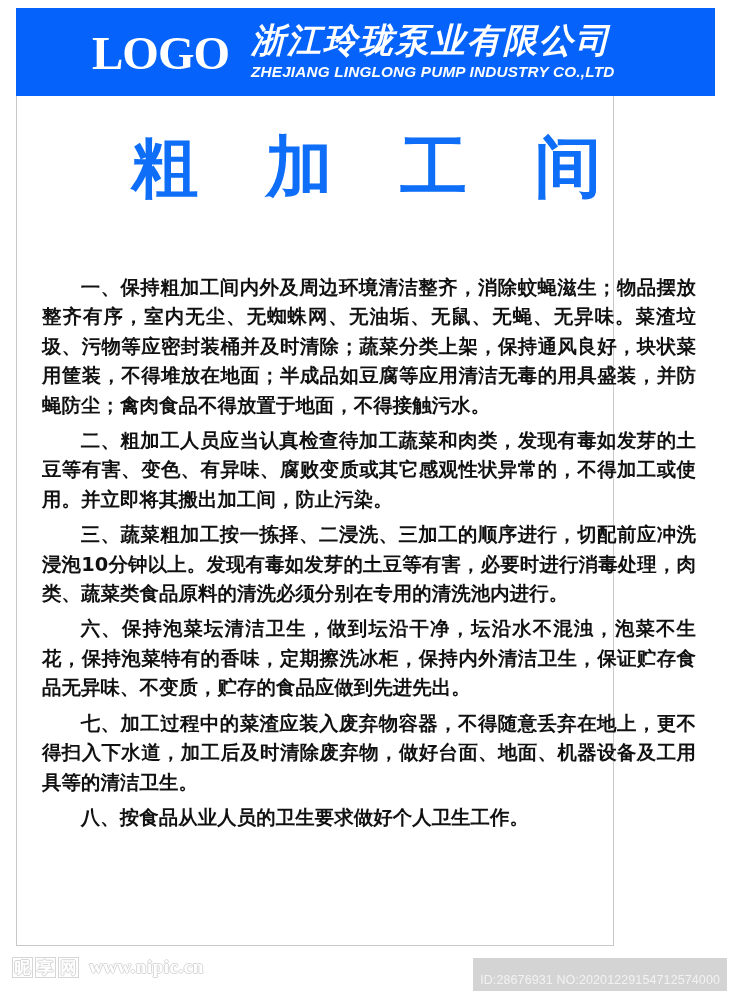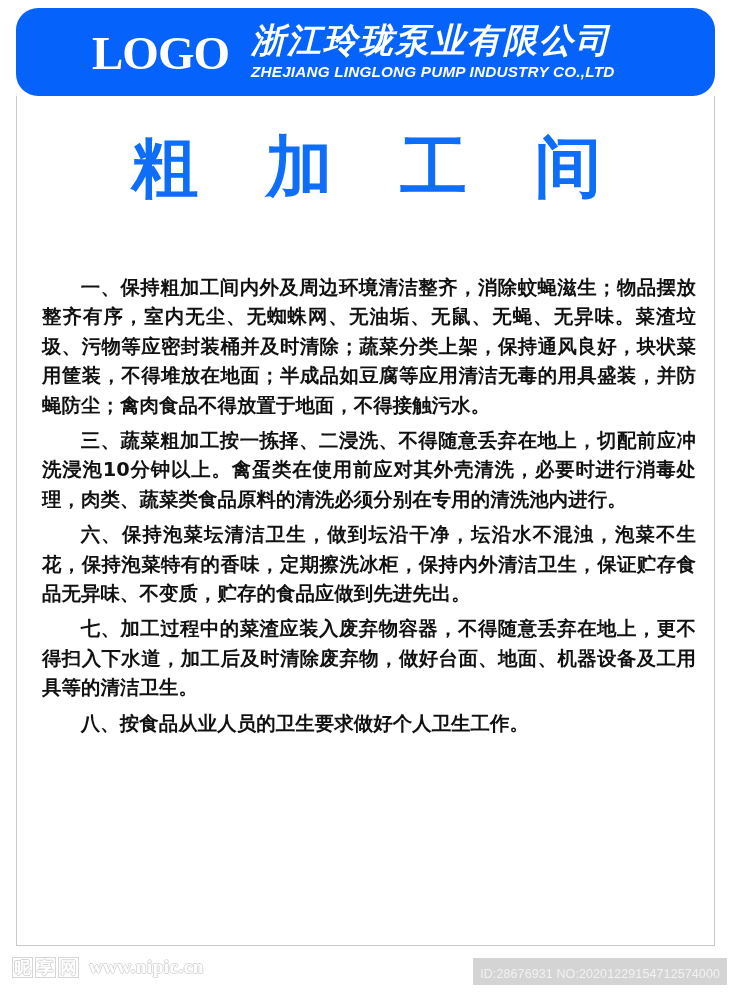--- a/index.html
+++ b/index.html
@@ -23,21 +23,20 @@
   .banner {
     position: absolute;
     left: 16px;
     top: 8px;
     width: 699px;
     height: 88px;
     background: #0563fb;
     display: flex;
     align-items: center;
     box-sizing: border-box;
-    border-radius: 22px;
   }
   .logo-mark {
     font-family: "Liberation Serif", "DejaVu Serif", serif;
     font-weight: bold;
     font-size: 47px;
     line-height: 1;
     color: #ffffff;
     letter-spacing: -1px;
     margin-left: 76px;
     margin-top: 2px;
@@ -72,21 +71,21 @@
     white-space: nowrap;
     transform: scaleX(0.985);
     transform-origin: left center;
   }
 
   
   .sheet {
     position: absolute;
     left: 16px;
     top: 96px;
-    width: 699px;
+    width: 598px;
     height: 850px;
     border: 1px solid #c9c9c9;
     border-top: none;
     box-sizing: border-box;
     background: #ffffff;
   }
 
   
   .doc-title {
     position: absolute;
@@ -173,21 +172,21 @@
   }
   .wm-id {
     position: absolute;
     right: 4px;
     top: 6px;
     background: #d4d4d4;
     color: #f2f2f2;
     font-family: "Liberation Sans", "DejaVu Sans", sans-serif;
     font-size: 12.5px;
     line-height: 18px;
-    padding: 7px 7px 2px 7px;
+    padding: 13px 7px 2px 7px;
     white-space: nowrap;
     letter-spacing: 0.1px;
   }
 </style>
 </head>
 <body>
 
 <div class="poster">
 
   <div class="banner">
@@ -196,21 +195,22 @@
       <div class="brand-cn">浙江玲珑泵业有限公司</div>
       <div class="brand-en">ZHEJIANG LINGLONG PUMP INDUSTRY CO.,LTD</div>
     </div>
   </div>
 
   <div class="sheet">
     <div class="doc-title">粗 加 工 间</div>
 
     <div class="body-text">
       <p class="para">一、保持粗加工间内外及周边环境清洁整齐，消除蚊蝇滋生；物品摆放整齐有序，室内无尘、无蜘蛛网、无油垢、无鼠、无蝇、无异味。菜渣垃圾、污物等应密封装桶并及时清除；蔬菜分类上架，保持通风良好，块状菜用筐装，不得堆放在地面；半成品如豆腐等应用清洁无毒的用具盛装，并防蝇防尘；禽肉食品不得放置于地面，不得接触污水。</p>
-      <p class="para">三、蔬菜粗加工按一拣择、二浸洗、不得随意丢弃在地上，切配前应冲洗浸泡10分钟以上。禽蛋类在使用前应对其外壳清洗，必要时进行消毒处理，肉类、蔬菜类食品原料的清洗必须分别在专用的清洗池内进行。</p>
+      <p class="para">二、粗加工人员应当认真检查待加工蔬菜和肉类，发现有毒如发芽的土豆等有害、变色、有异味、腐败变质或其它感观性状异常的，不得加工或使用。并立即将其搬出加工间，防止污染。</p>
+      <p class="para">三、蔬菜粗加工按一拣择、二浸洗、三加工的顺序进行，切配前应冲洗浸泡10分钟以上。发现有毒如发芽的土豆等有害，必要时进行消毒处理，肉类、蔬菜类食品原料的清洗必须分别在专用的清洗池内进行。</p>
       <p class="para">六、保持泡菜坛清洁卫生，做到坛沿干净，坛沿水不混浊，泡菜不生花，保持泡菜特有的香味，定期擦洗冰柜，保持内外清洁卫生，保证贮存食品无异味、不变质，贮存的食品应做到先进先出。</p>
       <p class="para">七、加工过程中的菜渣应装入废弃物容器，不得随意丢弃在地上，更不得扫入下水道，加工后及时清除废弃物，做好台面、地面、机器设备及工用具等的清洁卫生。</p>
       <p class="para">八、按食品从业人员的卫生要求做好个人卫生工作。</p>
     </div>
   </div>
 
   <div class="footer">
     <div class="wm-left">
       <div class="wm-cn-box">
         <span>昵</span>

